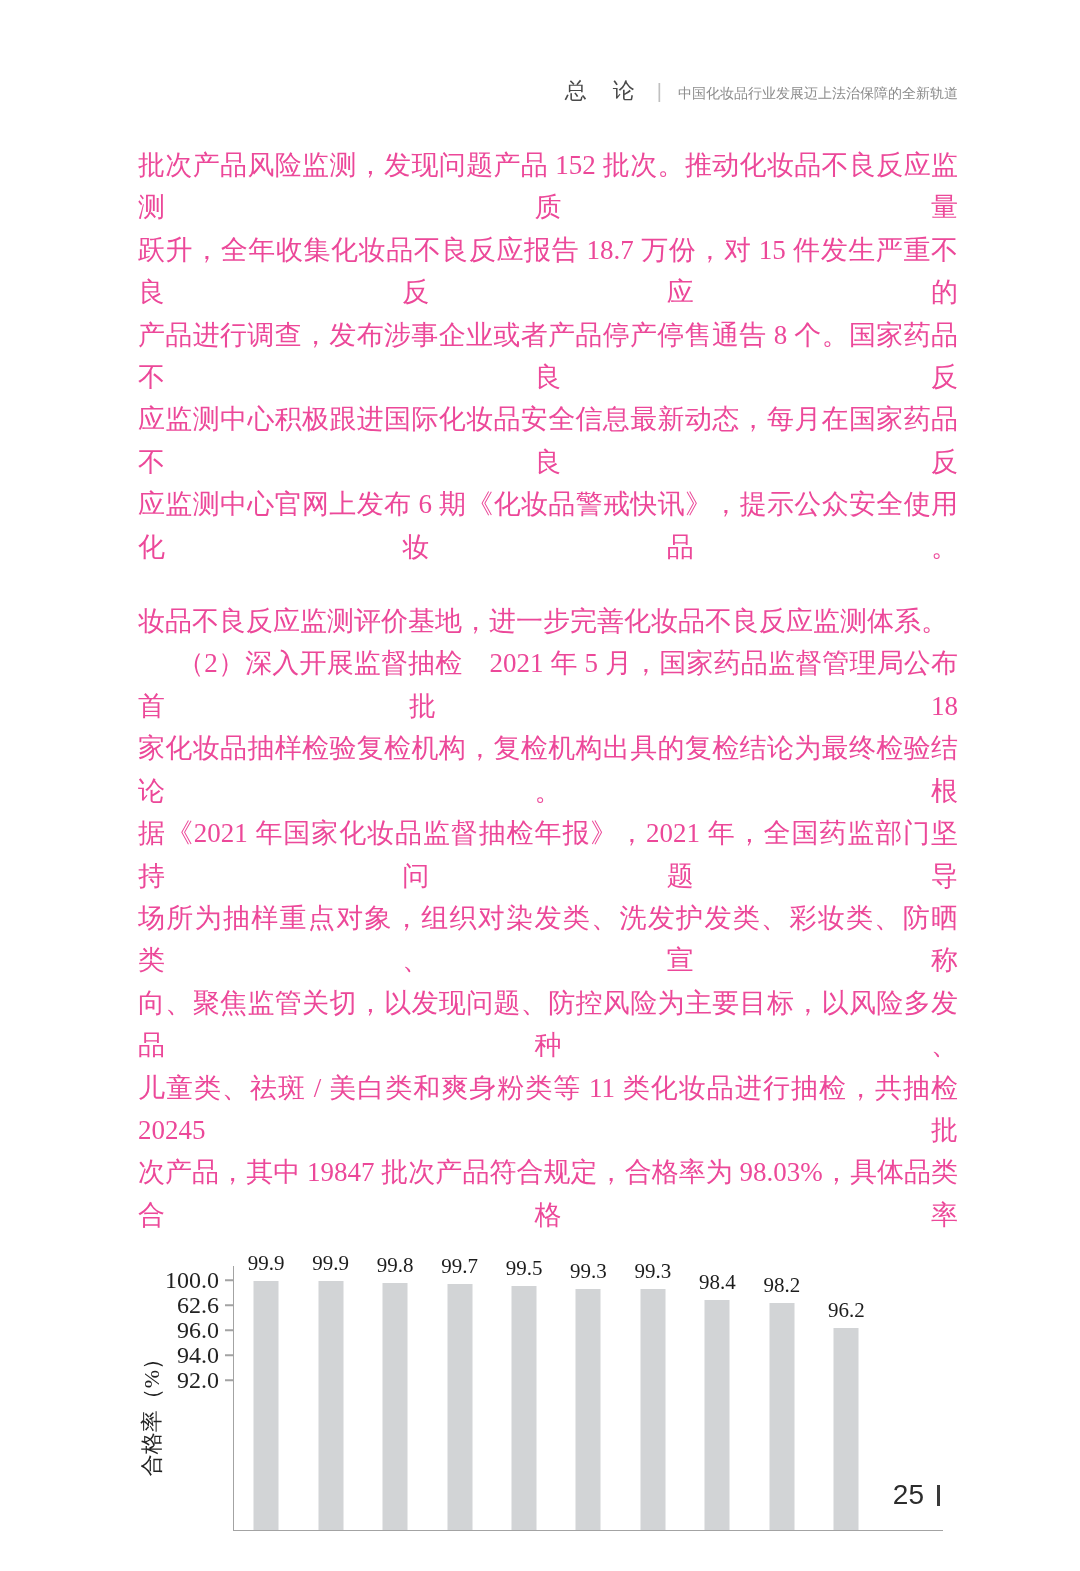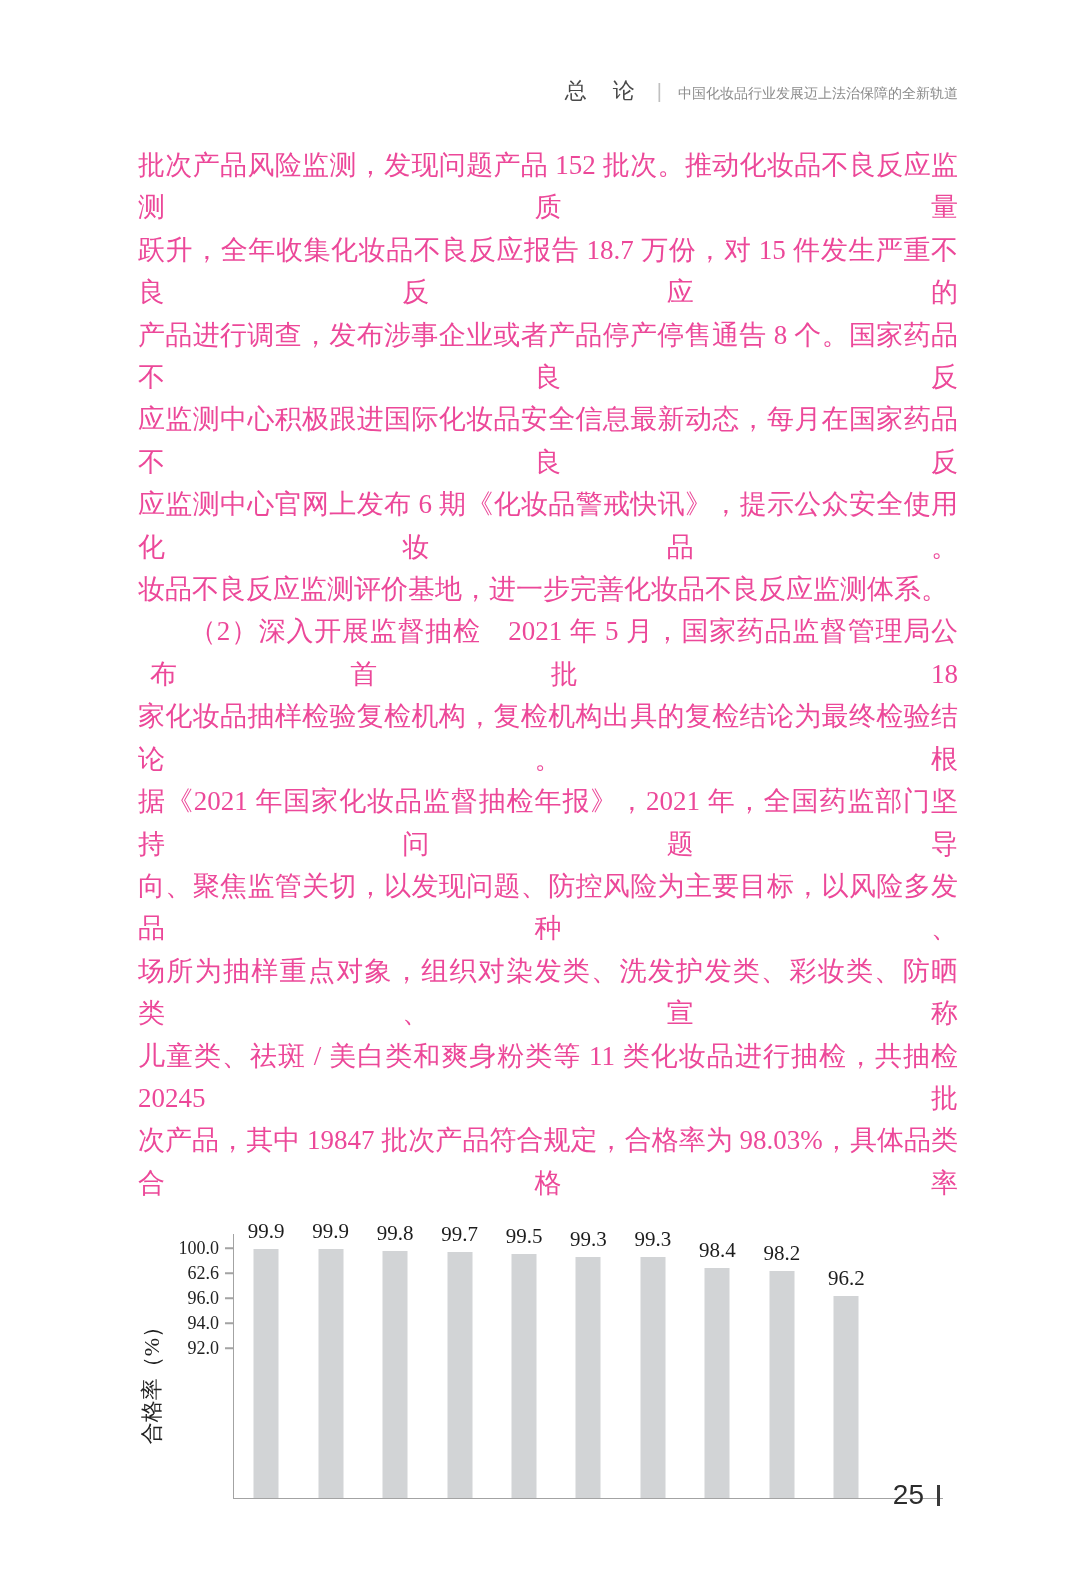--- a/index.html
+++ b/index.html
@@ -32,22 +32,22 @@
     font-family:"Liberation Sans", sans-serif;
   }
   .header-title{
     font-family:"Liberation Sans", sans-serif;
     font-size:14px; color:#8b8b8b;
   }
   
   .bodytext{ margin-top:38px; }
   .paragraph{ font-size:27px; line-height:42.4px; color:#ec4899; }
   .line{ text-align:justify; text-align-last:justify; }
-  .line.last{ text-align:right; text-align-last:left; }
-  .line.indent{ text-indent:1.45em;margin-left:12px; }
+  .line.last{ text-align:right; text-align-last:left;margin-top:32px; }
+  .line.indent{ text-indent:1.45em; }
   
   :root{
     --bar-color:#d2d4d6;
     --axis-color:#a3a3a3;
   }
   .figure{ margin-top:30px; }
   .plot-zone{
     position:relative;
     margin-left:95px;
     width:710px;
@@ -64,21 +64,21 @@
     border-left:1.5px solid var(--axis-color);
     border-bottom:1.5px solid var(--axis-color);
   }
   .plot-scale{
     position:absolute; left:0; right:0; top:14px; bottom:0;
   }
   .ytick-label{
     position:absolute;
     right:calc(100% + 15px);
     width:70px; text-align:right;
-    font-size:18px; line-height:22px; color:#222;
+    font-size:24px; line-height:22px; color:#222;
     white-space:nowrap;
   }
   .ytick-mark{
     position:absolute;
     left:-9px; width:8px; height:1.5px;
     background:var(--axis-color);
     transform:translateY(-50%);
   }
   .bars-row{
     position:absolute; inset:0;
@@ -127,22 +127,22 @@
           <div class="line">跃升，全年收集化妆品不良反应报告 18.7 万份，对 15 件发生严重不良反应的</div>
           <div class="line">产品进行调查，发布涉事企业或者产品停产停售通告 8 个。国家药品不良反</div>
           <div class="line">应监测中心积极跟进国际化妆品安全信息最新动态，每月在国家药品不良反</div>
           <div class="line">应监测中心官网上发布 6 期《化妆品警戒快讯》，提示公众安全使用化妆品。</div>
           <div class="line last">妆品不良反应监测评价基地，进一步完善化妆品不良反应监测体系。</div>
         </div>
       <div class="paragraph">
           <div class="line indent">（2）深入开展监督抽检　2021 年 5 月，国家药品监督管理局公布首批 18</div>
           <div class="line">家化妆品抽样检验复检机构，复检机构出具的复检结论为最终检验结论。根</div>
           <div class="line">据《2021 年国家化妆品监督抽检年报》，2021 年，全国药监部门坚持问题导</div>
+          <div class="line">场所为抽样重点对象，组织对染发类、洗发护发类、彩妆类、防晒类、宣称</div>
           <div class="line">向、聚焦监管关切，以发现问题、防控风险为主要目标，以风险多发品种、</div>
-          <div class="line">场所为抽样重点对象，组织对染发类、洗发护发类、彩妆类、防晒类、宣称</div>
           <div class="line">儿童类、祛斑 / 美白类和爽身粉类等 11 类化妆品进行抽检，共抽检 20245 批</div>
           <div class="line">次产品，其中 19847 批次产品符合规定，合格率为 98.03%，具体品类合格率</div>
         </div>
     </div>
 
     <div class="figure">
       <div class="plot-zone">
         <div class="y-axis-title">合格率（%）</div>
         <div class="plot-area">
           <div class="plot-scale">

